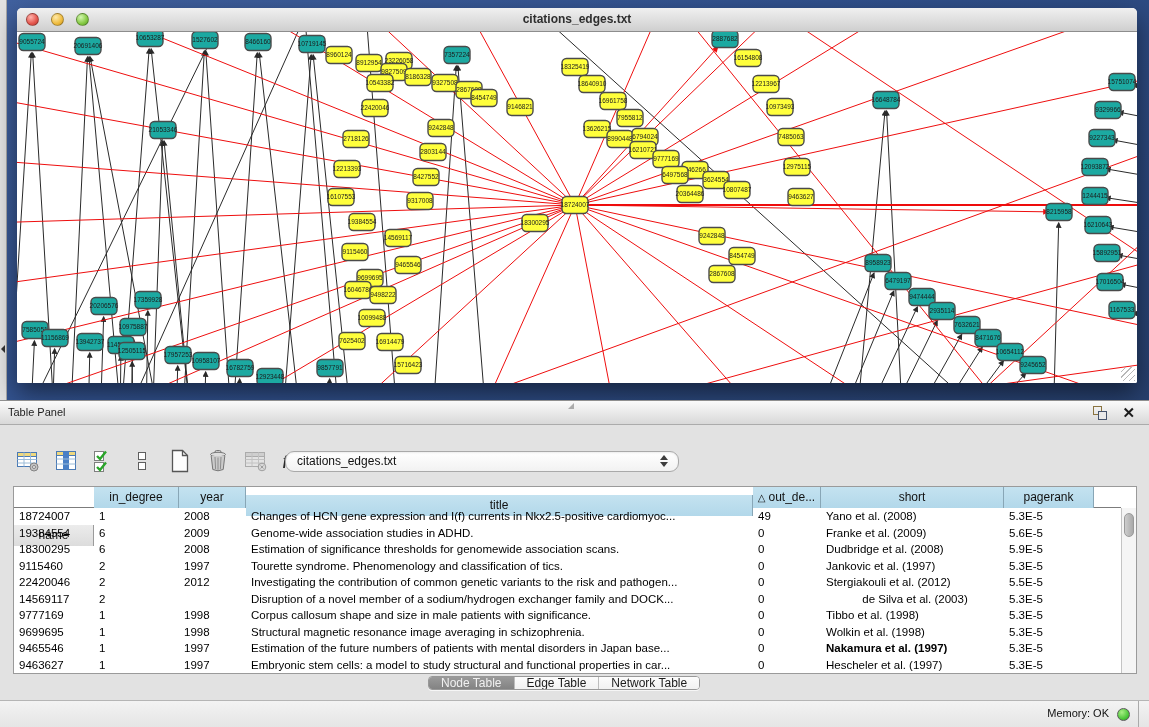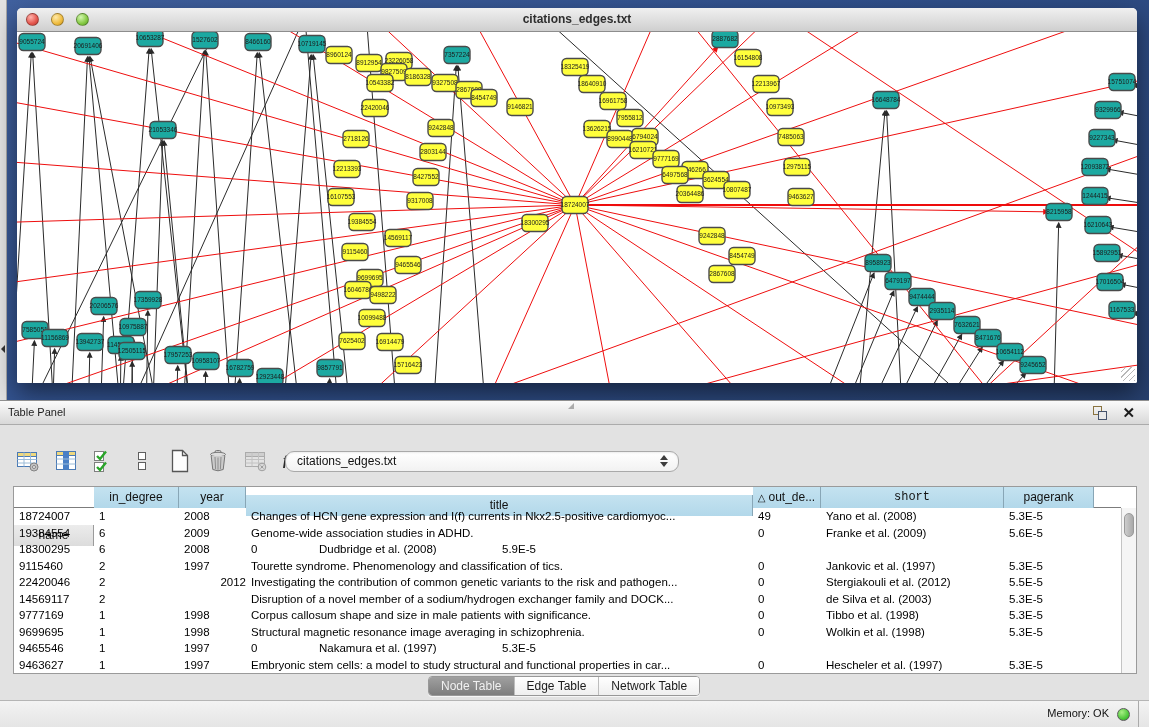--- a/index.html
+++ b/index.html
@@ -49,21 +49,21 @@
   .th { height:21px; background:linear-gradient(#c4e2f0,#b2d8ea); border-right:1px solid #88a6b6; font-size:12px; color:#111; text-align:center; line-height:20px; overflow:hidden; white-space:nowrap; cursor:pointer; }
   .th:first-child { background:linear-gradient(#ececec,#dcdcdc); border-right:1px solid #9b9b9b; }
   .sort-glyph { font-size:10px; margin-right:3px; }
   .tbody { position:absolute; left:0; top:21px; right:15px; bottom:0; }
   .tr { display:flex; height:16.5px; cursor:default; }
   .td { font-size:11.5px; color:#000; line-height:16.5px; padding-left:5px; overflow:hidden; white-space:nowrap; }
   .vscroll { position:absolute; right:0; top:21px; bottom:0; width:15px; background:#f5f5f5; border-left:1px solid #c4c4c4; }
   .vthumb { position:absolute; left:2px; top:5px; width:10px; height:24px; border-radius:6px; background:linear-gradient(90deg,#cdcdcd,#a9a9a9); border:1px solid #9a9a9a; cursor:pointer; }
 
   
-  .tabs { position:absolute; left:428px; top:251px; height:20px; display:flex; border:1px solid #989898; border-radius:4px; overflow:hidden; background:#fff; box-shadow:0 1px 0 rgba(255,255,255,.7); }
+  .tabs { position:absolute; left:428px; top:251px; height:14px; display:flex; border:1px solid #989898; border-radius:4px; overflow:hidden; background:#fff; box-shadow:0 1px 0 rgba(255,255,255,.7);align-items:center; }
   .tab { min-width:82px; padding:0 12px; font-size:12px; line-height:18px; text-align:center; color:#1b1b1b; background:linear-gradient(#ffffff,#efefef); border-left:1px solid #bdbdbd; cursor:pointer; white-space:nowrap; }
   .tab:first-child { border-left:none; }
   .tab.sel { background:linear-gradient(#a0a0a0,#7d7d7d); color:#f1f1f1; }
 
   
   .status-bar { position:absolute; left:0; top:700px; width:1149px; height:42px; background:linear-gradient(#f3f3f3,#dddddd); border-top:1px solid #b5b5b5; }
   .mem-label { position:absolute; right:40px; top:0; line-height:25px; font-size:11px; color:#111; }
   .mem-dot { position:absolute; right:19px; top:7px; width:13px; height:13px; border-radius:50%; background:radial-gradient(circle at 35% 30%, #a8ef84, #49c437 65%, #2f9423); border:1px solid #5a5a5a; }
   .status-div { position:absolute; right:10px; top:0; width:1px; height:26px; background:#aaa; }
 </style>
@@ -709,21 +709,21 @@
         </span>
     </div>
 
     <div class="dtable">
       <div class="thead" id="thead">
           <div class="th" style="width: 80px; margin-top: 38px;"><span>name</span></div>
           <div class="th" style="width: 85px;"><span>in_degree</span></div>
           <div class="th" style="width: 67px;"><span>year</span></div>
           <div class="th" style="width: 507px; margin-top: 8px;"><span>title</span></div>
           <div class="th" style="width: 68px;"><span class="sort-glyph">△</span><span>out_de...</span></div>
-          <div class="th" style="width: 183px; font-family: Liberation Mono, monospace;"><span>short</span></div>
+          <div class="th" style="width: 183px;"><span>short</span></div>
           <div class="th" style="width: 90px;"><span>pagerank</span></div>
         </div>
       <div class="tbody" id="tbody">
           <div class="tr">
             <div class="td" style="width: 80px;">18724007</div>
             <div class="td" style="width: 85px;">1</div>
             <div class="td" style="width: 67px;">2008</div>
             <div class="td" style="width: 507px;">Changes of HCN gene expression and I(f) currents in Nkx2.5-positive cardiomyoc...</div>
             <div class="td" style="width: 68px;">49</div>
             <div class="td" style="width: 183px;">Yano et al. (2008)</div>
@@ -735,49 +735,50 @@
             <div class="td" style="width: 67px;">2009</div>
             <div class="td" style="width: 507px;">Genome-wide association studies in ADHD.</div>
             <div class="td" style="width: 68px;">0</div>
             <div class="td" style="width: 183px;">Franke et al. (2009)</div>
             <div class="td" style="width: 90px;">5.6E-5</div>
           </div>
           <div class="tr">
             <div class="td" style="width: 80px;">18300295</div>
             <div class="td" style="width: 85px;">6</div>
             <div class="td" style="width: 67px;">2008</div>
+            <div class="td" style="width: 507px;">Estimation of significance thresholds for genomewide association scans.</div>
             <div class="td" style="width: 68px;">0</div>
             <div class="td" style="width: 183px;">Dudbridge et al. (2008)</div>
             <div class="td" style="width: 90px;">5.9E-5</div>
           </div>
           <div class="tr">
             <div class="td" style="width: 80px;">9115460</div>
             <div class="td" style="width: 85px;">2</div>
             <div class="td" style="width: 67px;">1997</div>
             <div class="td" style="width: 507px;">Tourette syndrome. Phenomenology and classification of tics.</div>
             <div class="td" style="width: 68px;">0</div>
             <div class="td" style="width: 183px;">Jankovic et al. (1997)</div>
             <div class="td" style="width: 90px;">5.3E-5</div>
           </div>
           <div class="tr">
             <div class="td" style="width: 80px;">22420046</div>
             <div class="td" style="width: 85px;">2</div>
-            <div class="td" style="width: 67px; text-align: right;">2012</div>
+            <div class="td" style="width: 67px;">2012</div>
             <div class="td" style="width: 507px;">Investigating the contribution of common genetic variants to the risk and pathogen...</div>
             <div class="td" style="width: 68px;">0</div>
             <div class="td" style="width: 183px;">Stergiakouli et al. (2012)</div>
             <div class="td" style="width: 90px;">5.5E-5</div>
           </div>
           <div class="tr">
             <div class="td" style="width: 80px;">14569117</div>
             <div class="td" style="width: 85px;">2</div>
             <div class="td" style="width: 67px; margin-top: 40px;">2003</div>
             <div class="td" style="width: 507px;">Disruption of a novel member of a sodium/hydrogen exchanger family and DOCK...</div>
             <div class="td" style="width: 68px;">0</div>
-            <div class="td" style="width: 183px;">de Silva et al. (2003)</div>
+            <div class="td" style="width: 183px; text-align: center;">de Silva et al. (2003)</div>
             <div class="td" style="width: 90px;">5.3E-5</div>
           </div>
           <div class="tr">
             <div class="td" style="width: 80px;">9777169</div>
             <div class="td" style="width: 85px;">1</div>
             <div class="td" style="width: 67px;">1998</div>
             <div class="td" style="width: 507px;">Corpus callosum shape and size in male patients with significance.</div>
             <div class="td" style="width: 68px;">0</div>
             <div class="td" style="width: 183px;">Tibbo et al. (1998)</div>
             <div class="td" style="width: 90px;">5.3E-5</div>
@@ -788,22 +789,23 @@
             <div class="td" style="width: 67px;">1998</div>
             <div class="td" style="width: 507px;">Structural magnetic resonance image averaging in schizophrenia.</div>
             <div class="td" style="width: 68px;">0</div>
             <div class="td" style="width: 183px;">Wolkin et al. (1998)</div>
             <div class="td" style="width: 90px;">5.3E-5</div>
           </div>
           <div class="tr">
             <div class="td" style="width: 80px;">9465546</div>
             <div class="td" style="width: 85px;">1</div>
             <div class="td" style="width: 67px;">1997</div>
+            <div class="td" style="width: 507px;">Estimation of the future numbers of patients with mental disorders in Japan base...</div>
             <div class="td" style="width: 68px;">0</div>
-            <div class="td" style="width: 183px;">Nakamura et al. (1997)</div>
+            <div class="td" style="width: 183px; font-weight: bold;">Nakamura et al. (1997)</div>
             <div class="td" style="width: 90px;">5.3E-5</div>
           </div>
           <div class="tr">
             <div class="td" style="width: 80px;">9463627</div>
             <div class="td" style="width: 85px;">1</div>
             <div class="td" style="width: 67px;">1997</div>
             <div class="td" style="width: 507px;">Embryonic stem cells: a model to study structural and functional properties in car...</div>
             <div class="td" style="width: 68px;">0</div>
             <div class="td" style="width: 183px;">Hescheler et al. (1997)</div>
             <div class="td" style="width: 90px;">5.3E-5</div>

